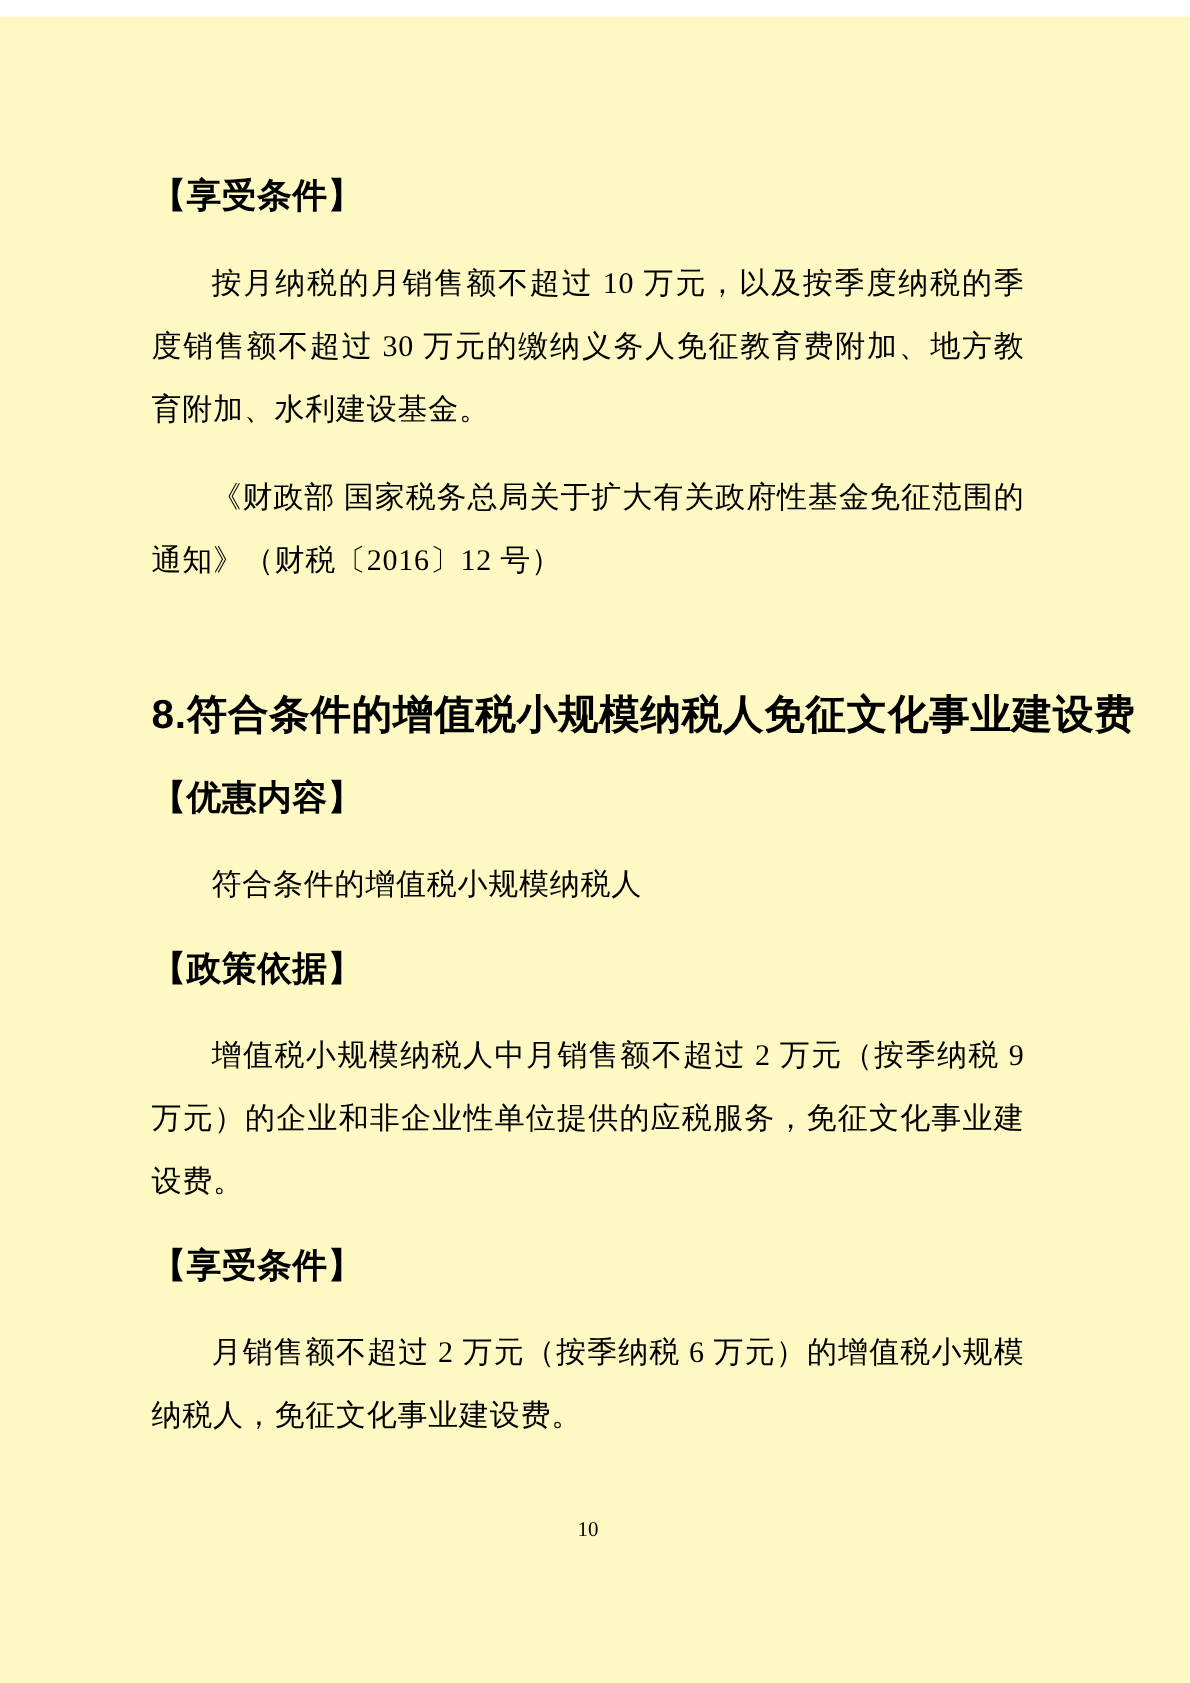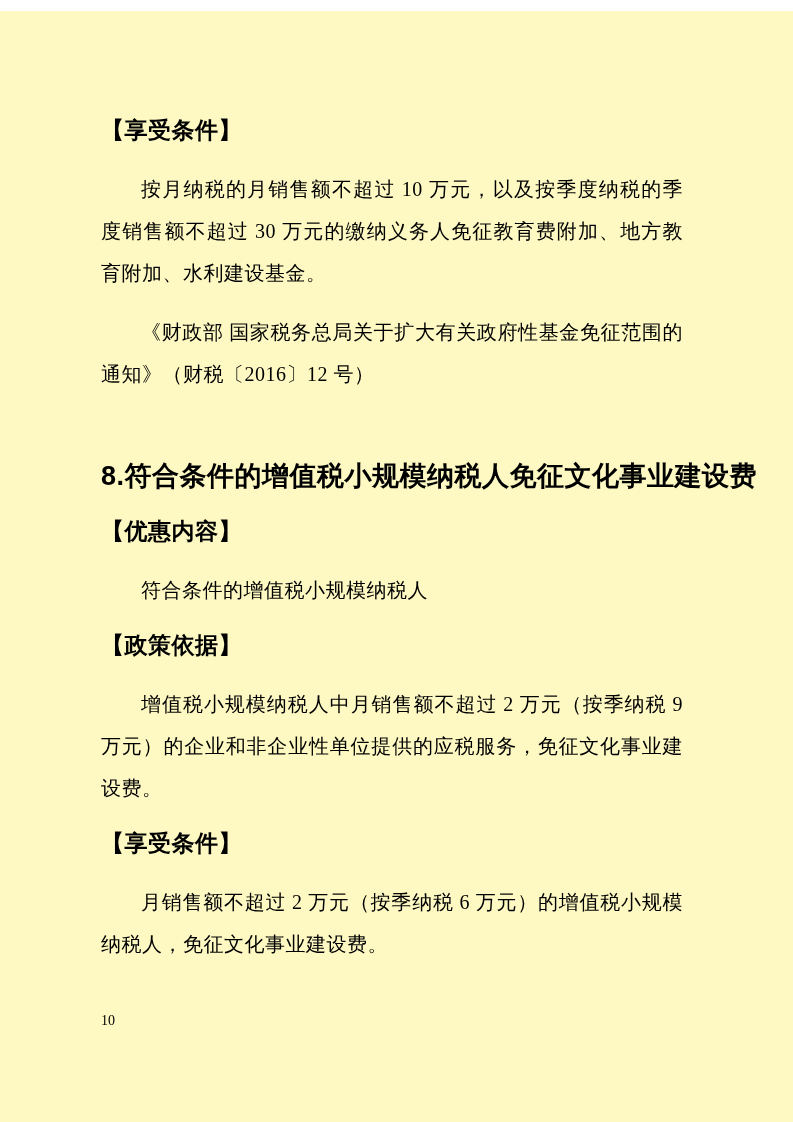--- a/index.html
+++ b/index.html
@@ -41,20 +41,21 @@
     line-height: 42px;
     margin: 17px 0 0 0;
     text-align: justify;
     text-indent: 2em;
     letter-spacing: 0.5px;
   }
   .page-number {
     font-family: "Liberation Serif", "DejaVu Serif", serif;
     font-size: 14px;
     line-height: 20px;
+    text-align: center;
     margin: 46px 0 0 0;
   }
 </style>
 </head>
 <body>
 
 <div class="page">
 
   <h2 class="doc-heading">【享受条件】</h2>
 

